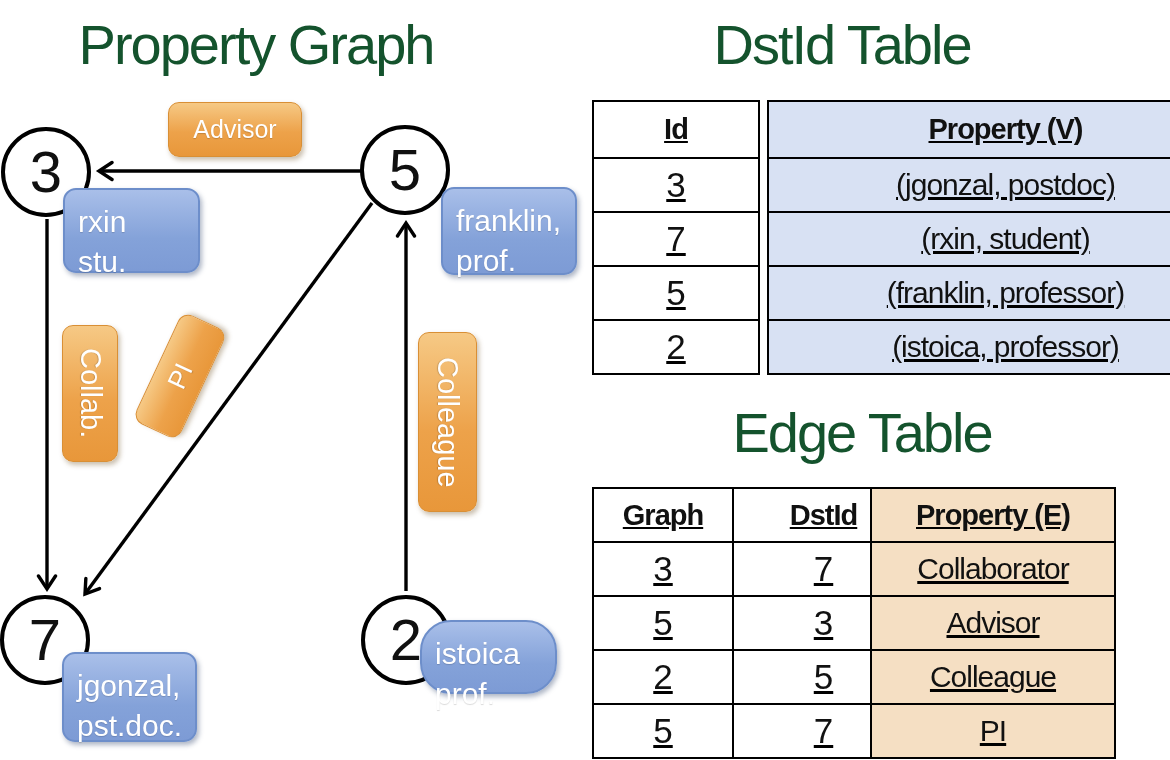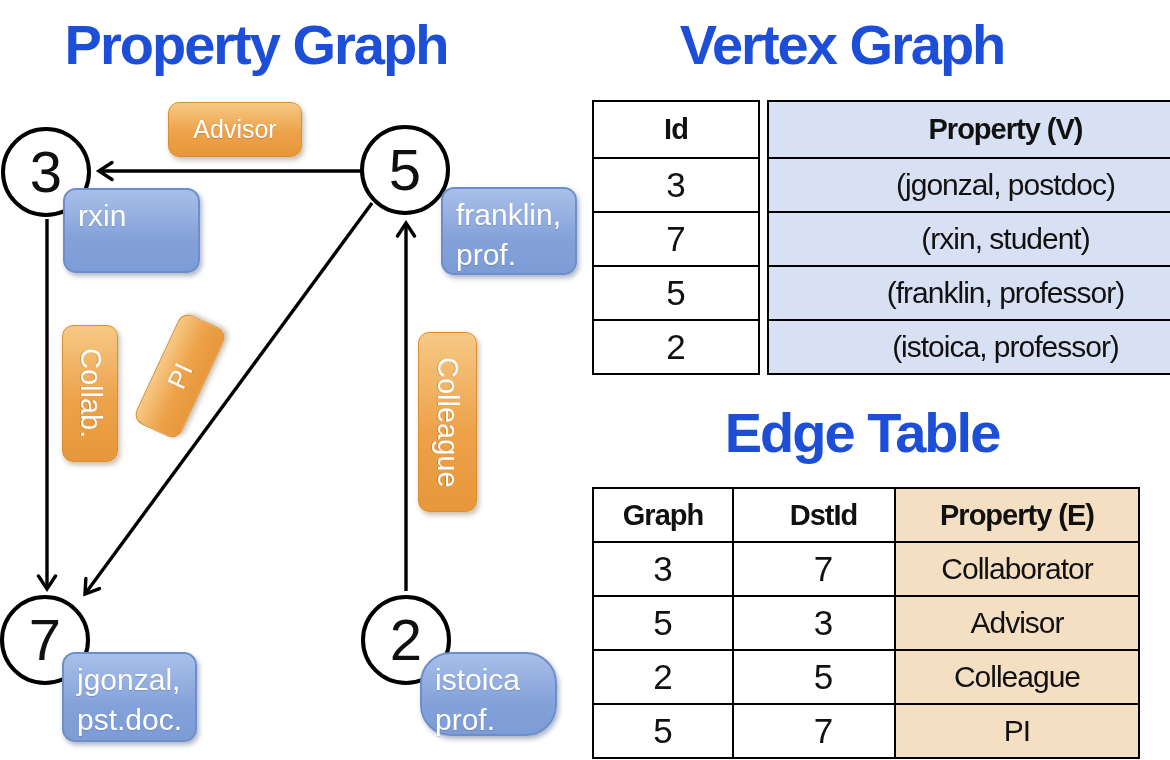--- a/index.html
+++ b/index.html
@@ -1,20 +1,20 @@
 <!DOCTYPE html>
 <html><head>
 <meta charset="utf-8">
 <style>
   html,body{margin:0;padding:0;width:1170px;height:760px;background:#ffffff;
     font-family:"Liberation Sans", sans-serif;overflow:hidden;position:relative;}
   #stage{position:absolute;left:0;top:0;width:1170px;height:760px;}
 
-  .title{position:absolute;margin:0;font-size:56px;font-weight:700;letter-spacing:-2px;
-    color:#1d4ed8;text-align:center;white-space:nowrap;}
+  .title{position:absolute;margin:0;font-size:56px;font-weight:400;letter-spacing:-2px;
+    color:#14532d;text-align:center;white-space:nowrap;}
   #t-pg{left:0;top:12px;width:512px;}
   #t-vt{left:592px;top:12px;width:500px;}
   #t-et{left:612px;top:400px;width:500px;}
 
   
   .node{position:absolute;width:90px;height:90px;border:4px solid #000;border-radius:50%;
     background:#fff;display:flex;align-items:center;justify-content:center;z-index:1;box-sizing:border-box;}
   .nid{font-size:58px;color:#101010;line-height:1;}
 
   svg.edges{position:absolute;left:0;top:0;z-index:2;}
@@ -27,44 +27,44 @@
     box-shadow:2px 3px 5px rgba(100,70,20,.35);
     text-shadow:0 1px 1px rgba(0,0,0,.18);}
   .elabel.v{writing-mode:vertical-rl;font-size:29px;}
   .elabel.rot{transform:rotate(-65deg);font-size:26px;}
 
   
   .nlabel{position:absolute;color:#fff;z-index:3;box-sizing:border-box;
     background:linear-gradient(180deg,#a9bfe9 0%,#84a2d9 60%,#7d9bd5 100%);
     border:2px solid #6d8eca;border-radius:13px;
     box-shadow:2px 3px 5px rgba(50,70,110,.4);
-    font-size:30px;line-height:40px;padding:6px 0 0 13px;
+    font-size:30px;line-height:40px;padding:12px 0 0 13px;
     text-shadow:0 1px 1px rgba(0,0,0,.15);}
 
   
   table.dt{position:absolute;border-collapse:collapse;table-layout:fixed;
-    border:2px solid #701a75;z-index:1;}
+    border:2px solid #701a75;z-index:1;text-decoration:underline;}
   table.dt th,table.dt td{border:2px solid #000;padding:0;text-align:center;
     vertical-align:middle;color:#111;background:#fff;}
   table.dt th{font-size:29px;font-weight:bold;letter-spacing:-1px;}
   table.dt td{font-size:35px;}
   table.dt td.prop{font-size:30px;letter-spacing:-1px;}
   table.dt tr{height:54px;}
   table.vt tr.hdr{height:57px;}
   table.et tr.hdr{height:54px;}
   table.bluefill th,table.bluefill td{background:#d8e1f3;}
   table.orangefill th,table.orangefill td{background:#f5dfc3;}
 </style>
 </head>
 <body>
 
 <div id="stage">
 
   <h1 class="title" id="t-pg">Property Graph</h1>
-  <h1 class="title" id="t-vt">Vertex Graph</h1>
+  <h1 class="title" id="t-vt">DstId Table</h1>
   <h1 class="title" id="t-et">Edge Table</h1>
 
   <div class="node" style="left:1px;top:127px;">
     <span class="nid">3</span>
   </div>
   <div class="node" style="left:360px;top:125px;">
     <span class="nid">5</span>
   </div>
   <div class="node" style="left:0px;top:595px;">
     <span class="nid">7</span>
@@ -85,30 +85,31 @@
     <line x1="406" y1="591" x2="406" y2="223" stroke="#000" stroke-width="3.4" marker-end="url(#arw)"></line>
   </svg>
 
   <div class="elabel" style="left:168px;top:102px;width:134px;height:55px;">Advisor</div>
   <div class="elabel v" style="left:62px;top:325px;width:56px;height:137px;">Collab.</div>
   <div class="elabel rot" style="left:120px;top:351px;width:120px;height:50px;">PI</div>
   <div class="elabel v" style="left:418px;top:332px;width:59px;height:180px;">Colleague</div>
 
   <div class="nlabel" style="left:63px;top:188px;width:137px;height:85px;">
     <div>rxin</div>
+    <div>stu.</div>
   </div>
   <div class="nlabel" style="left:421px;top:187px;width:136px;height:88px;margin-left:20px;">
     <div>franklin,</div>
     <div>prof.</div>
   </div>
   <div class="nlabel" style="left:62px;top:652px;width:135px;height:90px;">
     <div>jgonzal,</div>
     <div>pst.doc.</div>
   </div>
-  <div class="nlabel" style="left:420px;top:652px;width:137px;height:84px;border-radius:31px;">
+  <div class="nlabel" style="left:420px;top:620px;width:137px;height:74px;border-radius:31px;">
     <div>istoica</div>
     <div>prof.</div>
   </div>
 
   <table class="dt vt" style="left:592px;top:100px;width:168px;">
     <tbody>
         <tr class="hdr">
           <th>Id</th>
         </tr>
     <tr>
@@ -168,21 +169,21 @@
       <td>2</td>
       <td>5</td>
     </tr>
     <tr>
       <td>5</td>
       <td>7</td>
     </tr>
   </tbody>
     </table>
 
-  <table class="dt et orangefill" style="left:894px;top:487px;width:246px;">
+  <table class="dt et orangefill" style="left:870px;top:487px;width:246px;">
     <tbody>
         <tr class="hdr">
           <th>Property (E)</th>
         </tr>
     <tr>
           <td class="prop">Collaborator</td>
         </tr>
     <tr>
           <td class="prop">Advisor</td>
         </tr>

